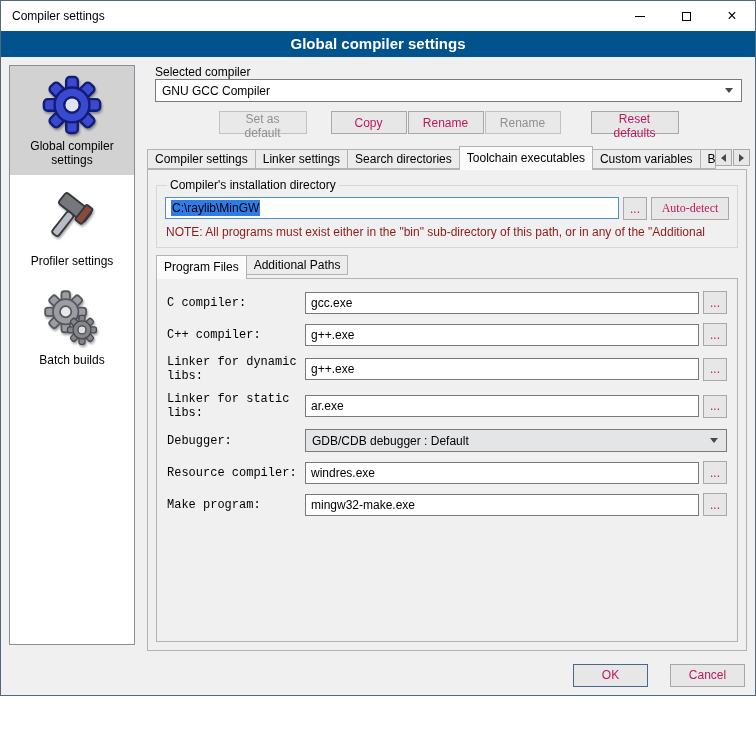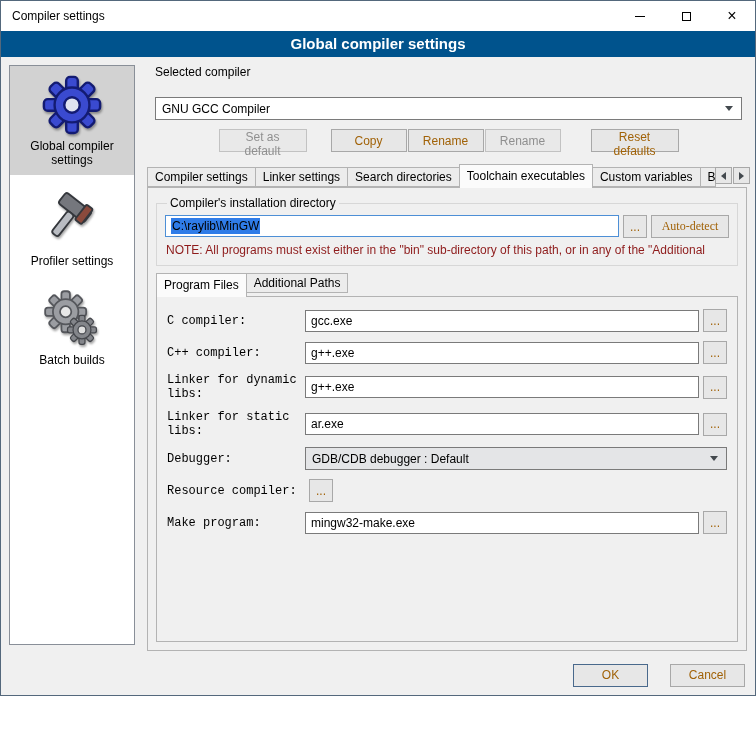--- a/index.html
+++ b/index.html
@@ -26,29 +26,29 @@
   .sidebar { flex: 0 0 126px; margin: 8px 0 10px 8px; background: #fff; border: 1px solid #898f98; overflow: hidden; }
   .side-item { display: flex; flex-direction: column; align-items: center; padding: 7px 2px 8px; cursor: pointer; }
   .side-item + .side-item { margin-top: 6px; }
   .side-item.selected { background: #d2d2d2; }
   .side-label { text-align: center; line-height: 14px; margin-top: 4px; }
   .side-icon svg { display: block; filter: drop-shadow(1px 2px 1px rgba(0,0,0,0.35)); }
 
   
   .main { flex: 1; margin: 8px 8px 4px 12px; display: flex; flex-direction: column; min-width: 0; }
   .top-inset { margin: 0 5px 0 8px; }
-  .field-label { margin-bottom: 18px; }
+  .field-label { margin-bottom: 0; }
 
   .combo { height: 23px; background: #fff; border: 1px solid #7a7a7a; display: flex; align-items: center; padding: 0 8px 0 6px; cursor: pointer; }
   .combo .combo-value { flex: 1; white-space: nowrap; overflow: hidden; }
   .tri-down { width: 0; height: 0; border-left: 4px solid transparent; border-right: 4px solid transparent; border-top: 5px solid #43494e; }
   .tri-left { width: 0; height: 0; border-top: 4px solid transparent; border-bottom: 4px solid transparent; border-right: 5px solid #43494e; }
   .tri-right { width: 0; height: 0; border-top: 4px solid transparent; border-bottom: 4px solid transparent; border-left: 5px solid #43494e; }
 
-  button.btn { height: 23px; background: #e7e7e7; border: 1px solid #a8a8a8; font: 12px "Liberation Sans", sans-serif; color: #a16207; cursor: pointer; padding: 0 10px; }
+  button.btn { height: 23px; background: #e7e7e7; border: 1px solid #a8a8a8; font: 12px "Liberation Sans", sans-serif; color: #be185d; cursor: pointer; padding: 0 10px; }
   button.btn:disabled { color: #8f8f8f; border-color: #c2c2c2; background: #e9e9e9; cursor: default; }
 
   .btn-row { margin-top: 9px; display: flex; justify-content: center; }
   .w-set { width: 88px; margin-right: 24px; }
   .w-mid { width: 76px; }
   .w-mid + .w-mid { margin-left: 1px; }
   .mr-30 { margin-right: 30px; }
   .w-reset { width: 88px; }
 
   
@@ -251,20 +251,21 @@
           <div class="frow">
             <span class="flabel">Debugger:</span>
             <div class="combo">
               <span class="combo-value">GDB/CDB debugger : Default</span>
               <span class="tri-down"></span>
             </div>
           </div>
 
           <div class="frow">
             <span class="flabel">Resource compiler:</span>
+            <input class="textbox" value="windres.exe" style="">
             <button class="btn dots">...</button>
           </div>
 
           <div class="frow">
             <span class="flabel">Make program:</span>
             <input class="textbox" value="mingw32-make.exe" style="">
             <button class="btn dots">...</button>
           </div>
 
         </div>

